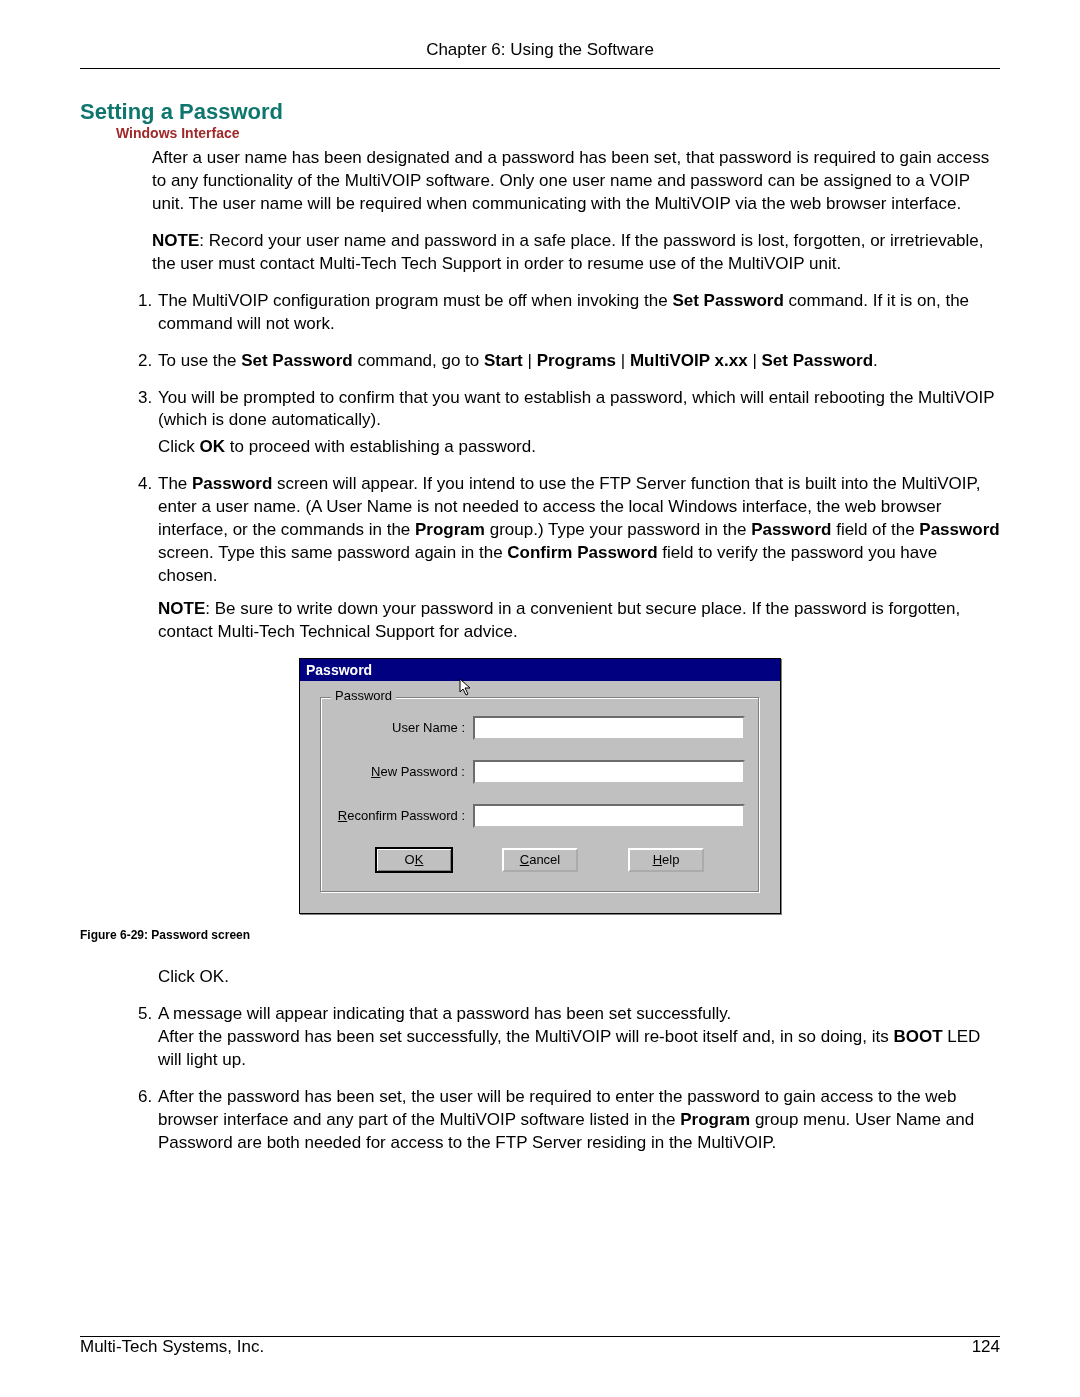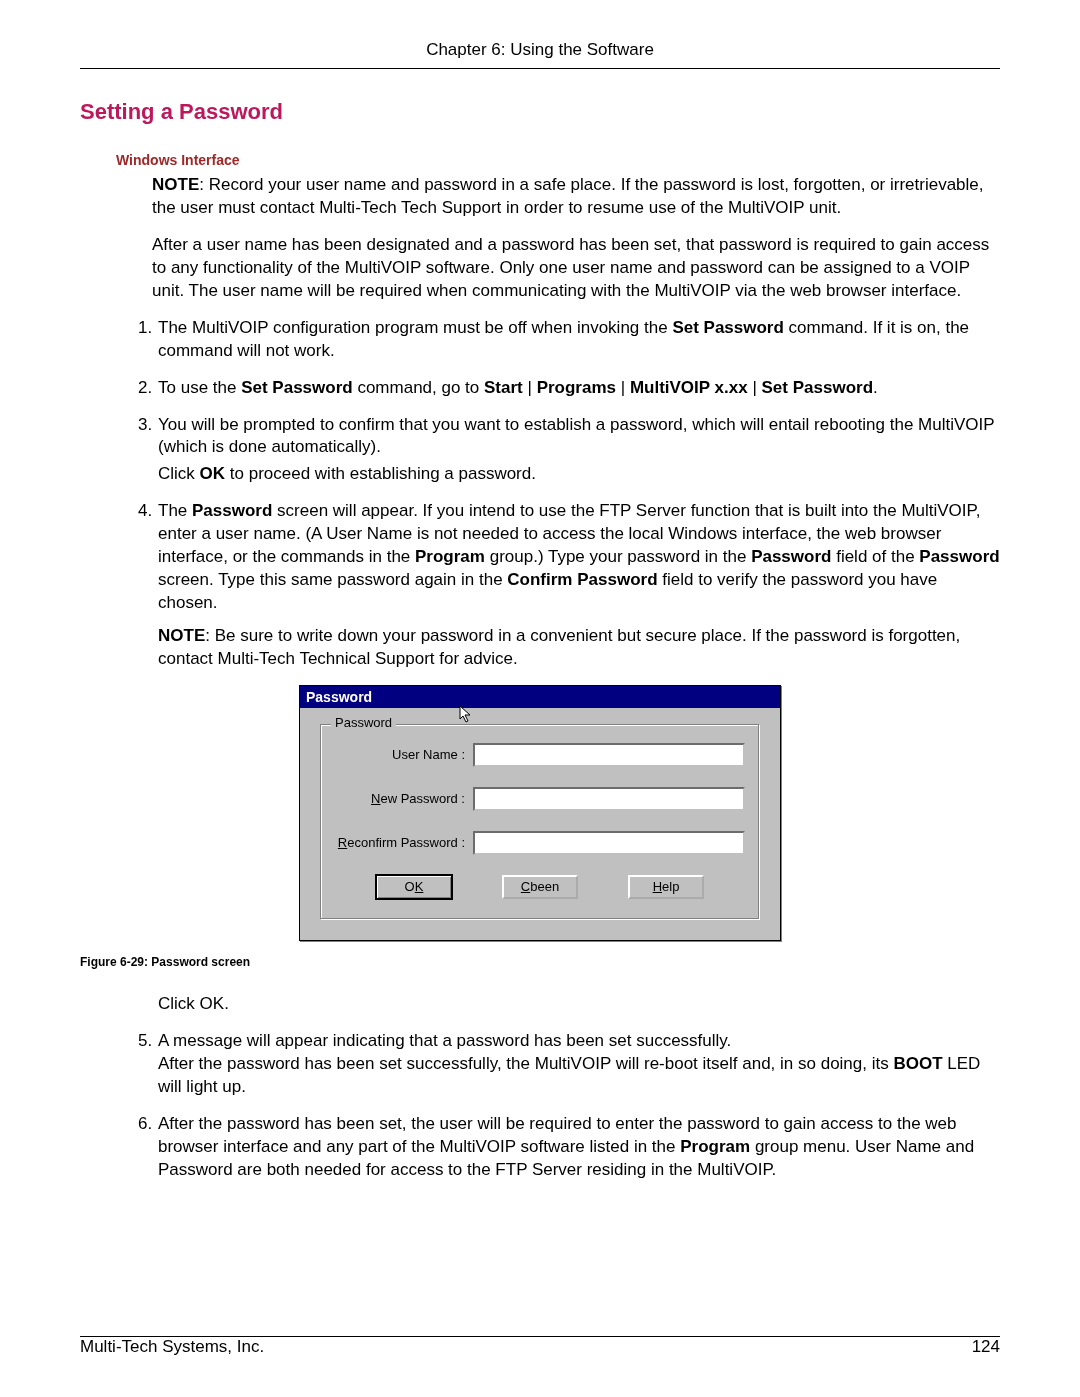--- a/index.html
+++ b/index.html
@@ -20,24 +20,24 @@
       font-size: 17px;
       color: #000;
       padding-bottom: 8px;
       border-bottom: 1.5px solid #000;
       margin-bottom: 30px;
     }
     .content {
       flex: 1;
     }
     .h1 {
-      color: #be185d;
+      color: #0f766e;
       font-size: 22px;
       font-weight: bold;
-      margin-bottom: 27px;
+      margin-bottom: 0;
     }
     .h2 {
       color: #a02828;
       font-size: 14px;
       font-weight: bold;
       margin-left: 36px;
       margin-bottom: 6px;
     }
     .body-text {
       margin-left: 72px;
@@ -192,25 +192,25 @@
 
 <div class="page">
   <div class="header">
     <span>Chapter 6: Using the Software</span>
   </div>
 
   <div class="content">
     <div class="h1">Setting a Password</div>
     <div class="h2">Windows Interface</div>
 
+    <div class="body-text">After a user name has been designated and a password has been set, that password is required to gain access to any functionality of the MultiVOIP software. Only one user name and password can be assigned to a VOIP unit.  The user name will be required when communicating with the MultiVOIP via the web browser interface.</div>
+
     <div class="body-text">
       <span class="bold">NOTE</span><span>:  Record your user name and password in a safe place. If the password is lost, forgotten, or irretrievable, the user must contact Multi-Tech Tech Support in order to resume use of the MultiVOIP unit.</span>
     </div>
-
-    <div class="body-text">After a user name has been designated and a password has been set, that password is required to gain access to any functionality of the MultiVOIP software. Only one user name and password can be assigned to a VOIP unit.  The user name will be required when communicating with the MultiVOIP via the web browser interface.</div>
 
     <div class="list">
       <div class="list-item">
         <div class="list-num">1.</div>
         <div class="list-content">
           <span>The MultiVOIP configuration program must be off when invoking the </span><span class="bold">Set Password</span><span> command.  If it is on, the command will not work.</span>
         </div>
       </div>
 
       <div class="list-item">
@@ -265,21 +265,21 @@
               <input class="field-input" type="password" value="" style="">
             </div>
 
             <div class="field-row" style="margin-bottom:20px;">
               <div class="field-label"><span class="underline">R</span><span>econfirm Password :</span></div>
               <input class="field-input" type="password" value="" style="">
             </div>
 
             <div class="button-row">
               <button class="win-button default"><span>O</span><span class="underline">K</span></button>
-              <button class="win-button"><span class="underline">C</span><span>been</span></button>
+              <button class="win-button"><span class="underline">C</span><span>ancel</span></button>
               <button class="win-button"><span class="underline">H</span><span>elp</span></button>
             </div>
           </div>
         </div>
       </div>
     </div>
 
     <div class="figure-caption">Figure 6-29: Password screen</div>
 
     <div class="sub-text">

